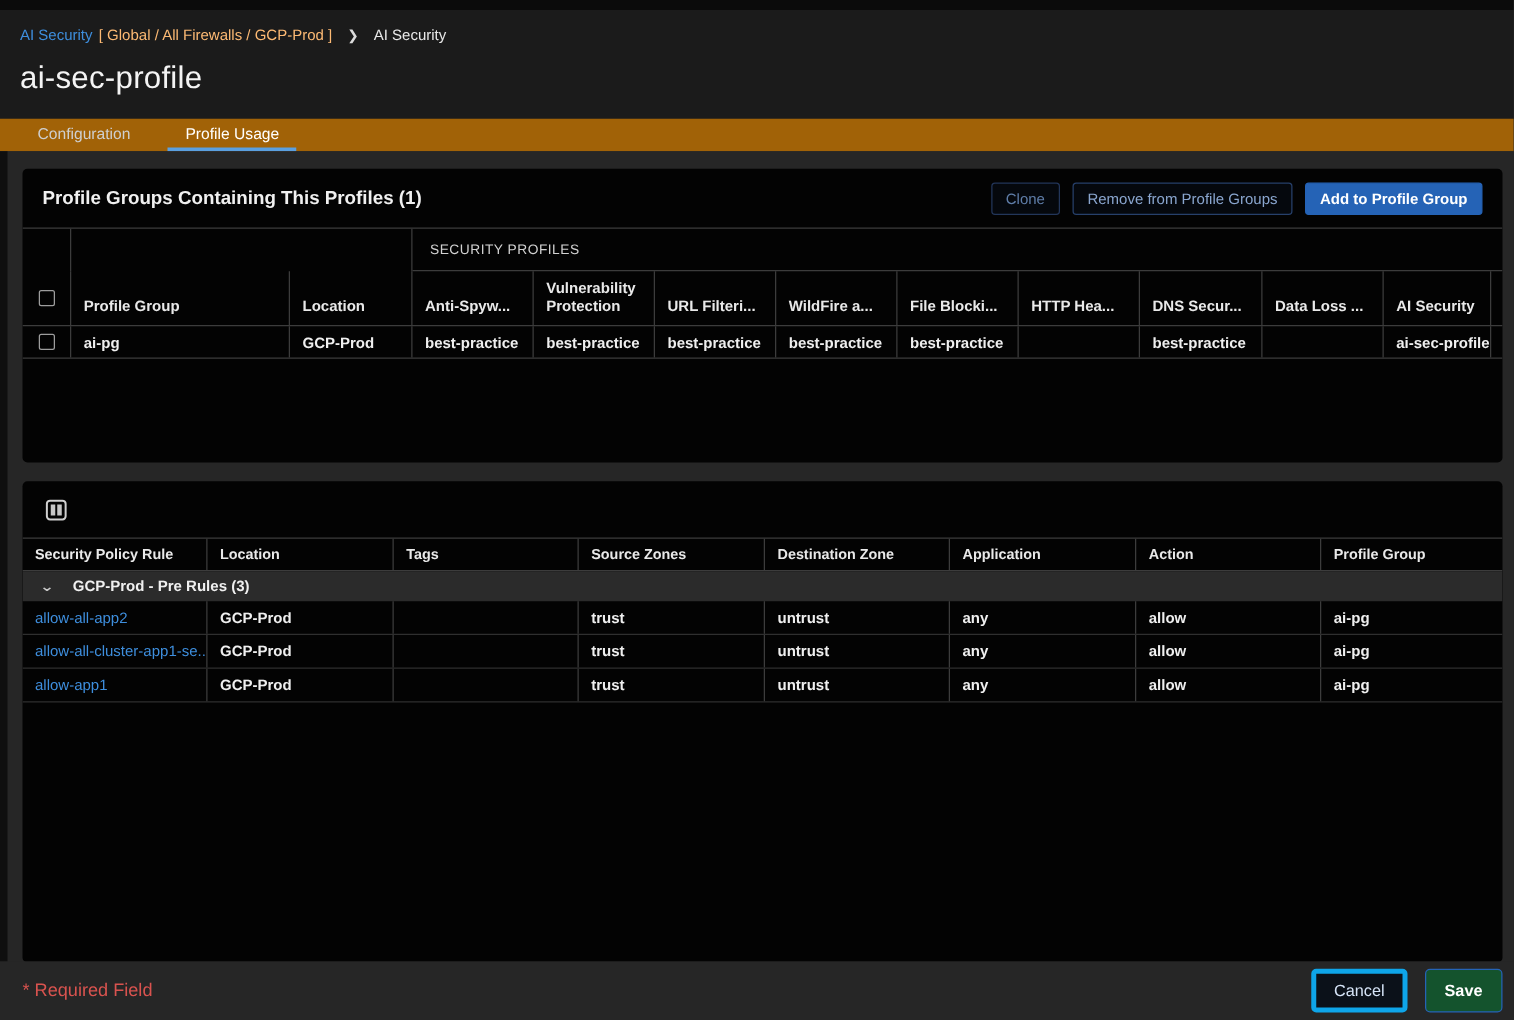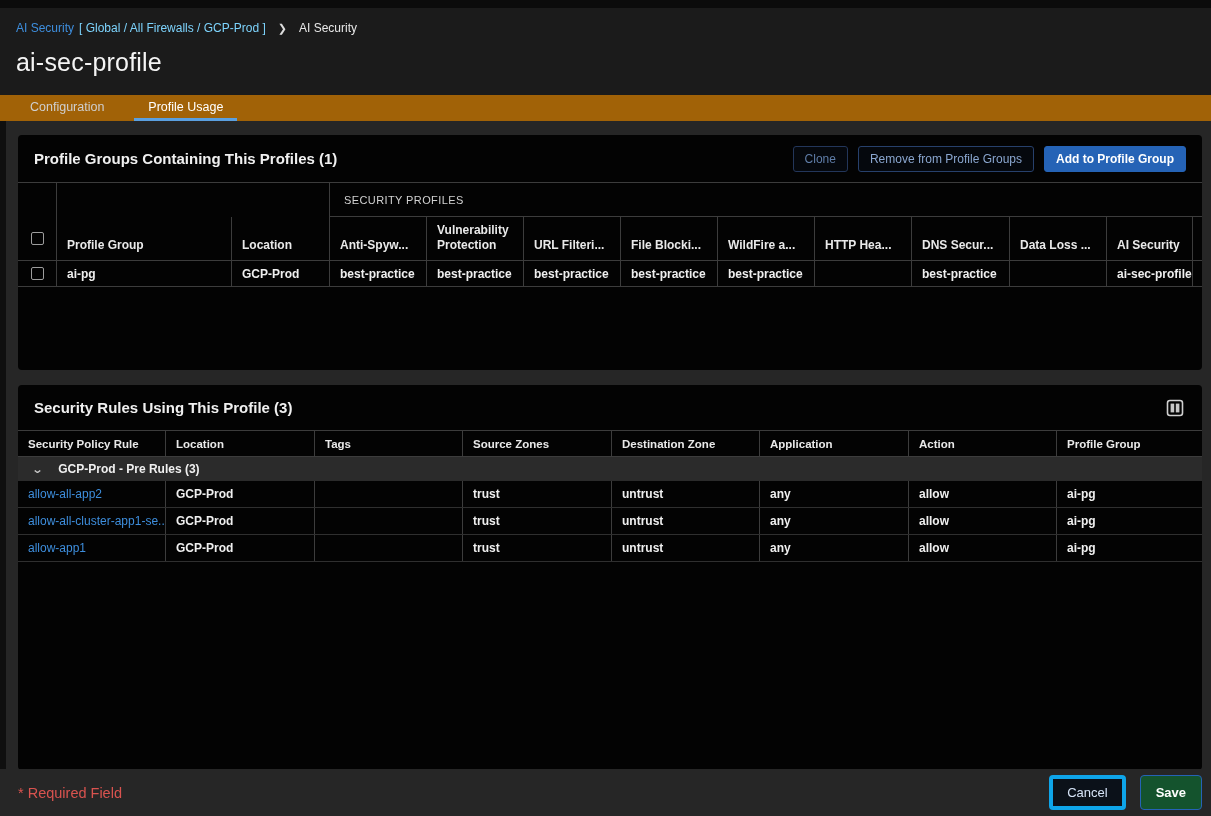--- a/index.html
+++ b/index.html
@@ -10,21 +10,21 @@
     color: #e8e8e8;
     overflow: hidden;
   }
   .app { position: relative; width: 1211px; height: 816px; display: flex; flex-direction: column; }
 
   
   .top-strip { height: 8px; background: #0b0b0b; }
   .header-block { background: #1b1b1b; padding: 9px 0 0 16px; height: 87px; }
   .breadcrumb { display: flex; align-items: center; font-size: 12px; height: 22px; }
   .breadcrumb .bc-link { color: #3e8edd; cursor: pointer; }
-  .breadcrumb .bc-context { color: #7dd3fc; margin-left: 5px; }
+  .breadcrumb .bc-context { color: #fdba74; margin-left: 5px; }
   .breadcrumb .bc-chevron { color: #dcdcdc; font-size: 11px; font-weight: bold; margin: 0 12px; }
   .breadcrumb .bc-current { color: #e8e8e8; }
   .page-title { font-size: 25px; font-weight: 400; color: #f4f4f4; margin-top: 9px; letter-spacing: 0.2px; }
 
   
   .tabbar { background: #a16207; height: 26px; display: flex; align-items: stretch; padding-left: 16px; }
   .tab { font-size: 12.5px; color: #cfcfcf; padding: 0 14px; display: flex; align-items: center;
          border-bottom: 3px solid transparent; cursor: pointer; }
   .tab.active { color: #ffffff; border-bottom-color: #5ba0e0; }
   .tab + .tab { margin-left: 16px; }
@@ -137,22 +137,22 @@
 
       <div class="trow t1-head-row">
         <div class="tcell t1-c0 bR">
           <div class="checkbox"></div>
         </div>
         <div class="tcell t1-c1 bR">Profile Group</div>
         <div class="tcell t1-c2 bR">Location</div>
         <div class="tcell t1-cp bR">Anti-Spyw...</div>
         <div class="tcell t1-cp bR">Vulnerability Protection</div>
         <div class="tcell t1-cp bR">URL Filteri...</div>
+        <div class="tcell t1-cp bR">WildFire a...</div>
         <div class="tcell t1-cp bR">File Blocki...</div>
-        <div class="tcell t1-cp bR">WildFire a...</div>
         <div class="tcell t1-cp bR">HTTP Hea...</div>
         <div class="tcell t1-dns bR">DNS Secur...</div>
         <div class="tcell t1-cp bR">Data Loss ...</div>
         <div class="tcell t1-ai bR">AI Security</div>
         <div class="tcell t1-fill"></div>
       </div>
 
       <div class="trow t1-data-row bT bB">
         <div class="tcell t1-c0 bR">
           <div class="checkbox"></div>
@@ -167,21 +167,20 @@
         <div class="tcell t1-cp bR"></div>
         <div class="tcell t1-dns bR">best-practice</div>
         <div class="tcell t1-cp bR"></div>
         <div class="tcell t1-ai bR">ai-sec-profile</div>
         <div class="tcell t1-fill"></div>
       </div>
     </div>
 
     <div class="panel panel2">
       <div class="panel-header">
-        <div class="panel-title">Security Rules Using This Profile (3)</div>
         <div class="cols-icon">
           <svg width="20" height="20" viewBox="0 0 20 20">
             <rect x="2.5" y="2.5" width="15" height="15" rx="2.5" fill="none" stroke="#d0d0d0" stroke-width="1.6"></rect>
             <rect x="5.6" y="5.6" width="3.6" height="8.8" fill="#c7c7c7"></rect>
             <rect x="10.8" y="5.6" width="3.6" height="8.8" fill="#c7c7c7"></rect>
           </svg>
         </div>
       </div>
 
       <div class="trow t2-head-row bT bB">

